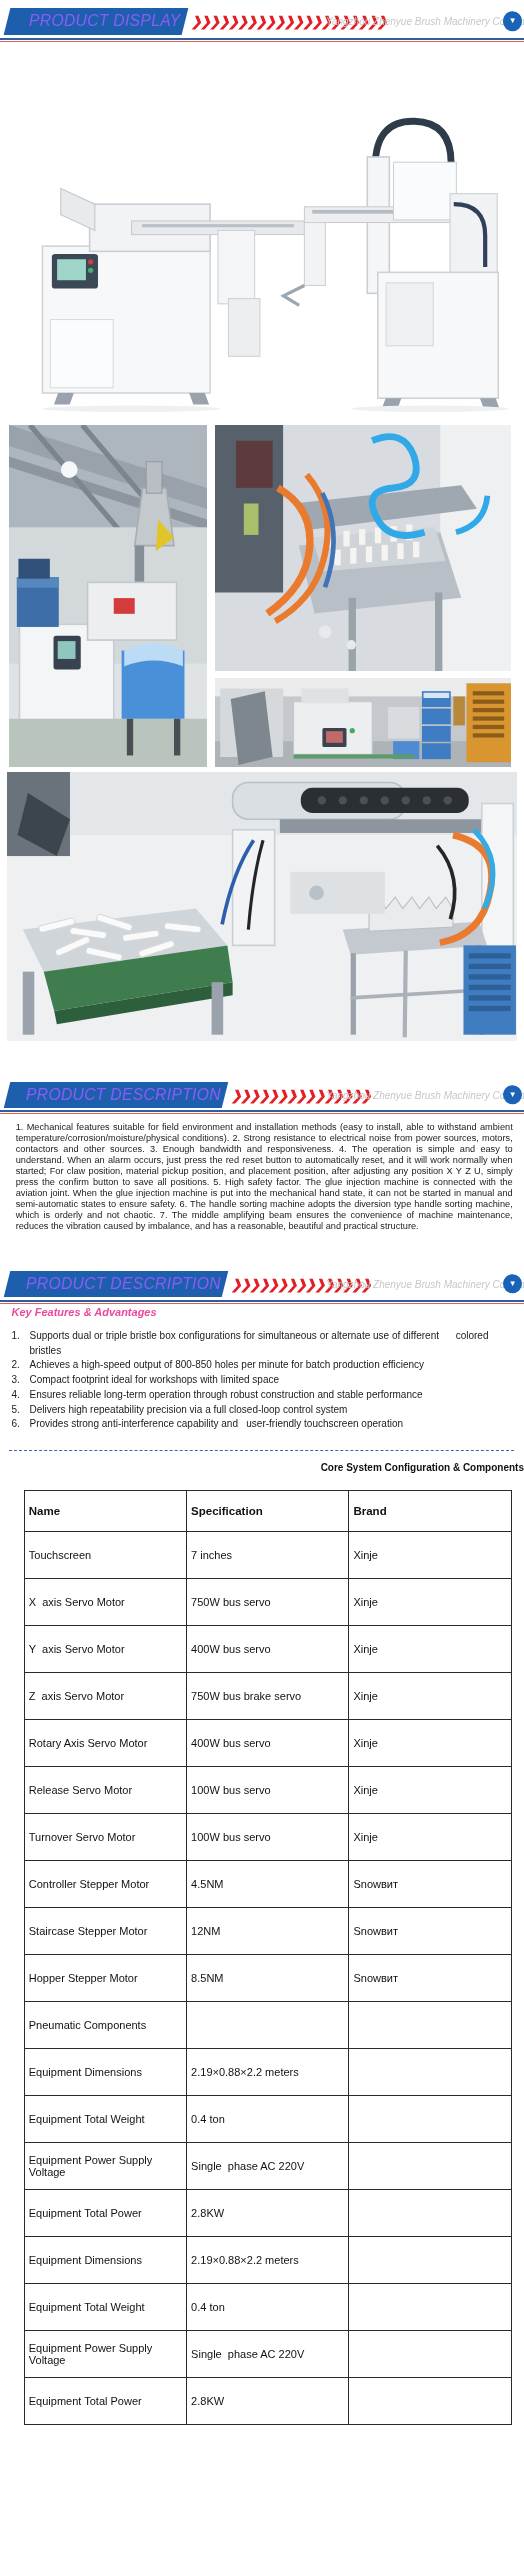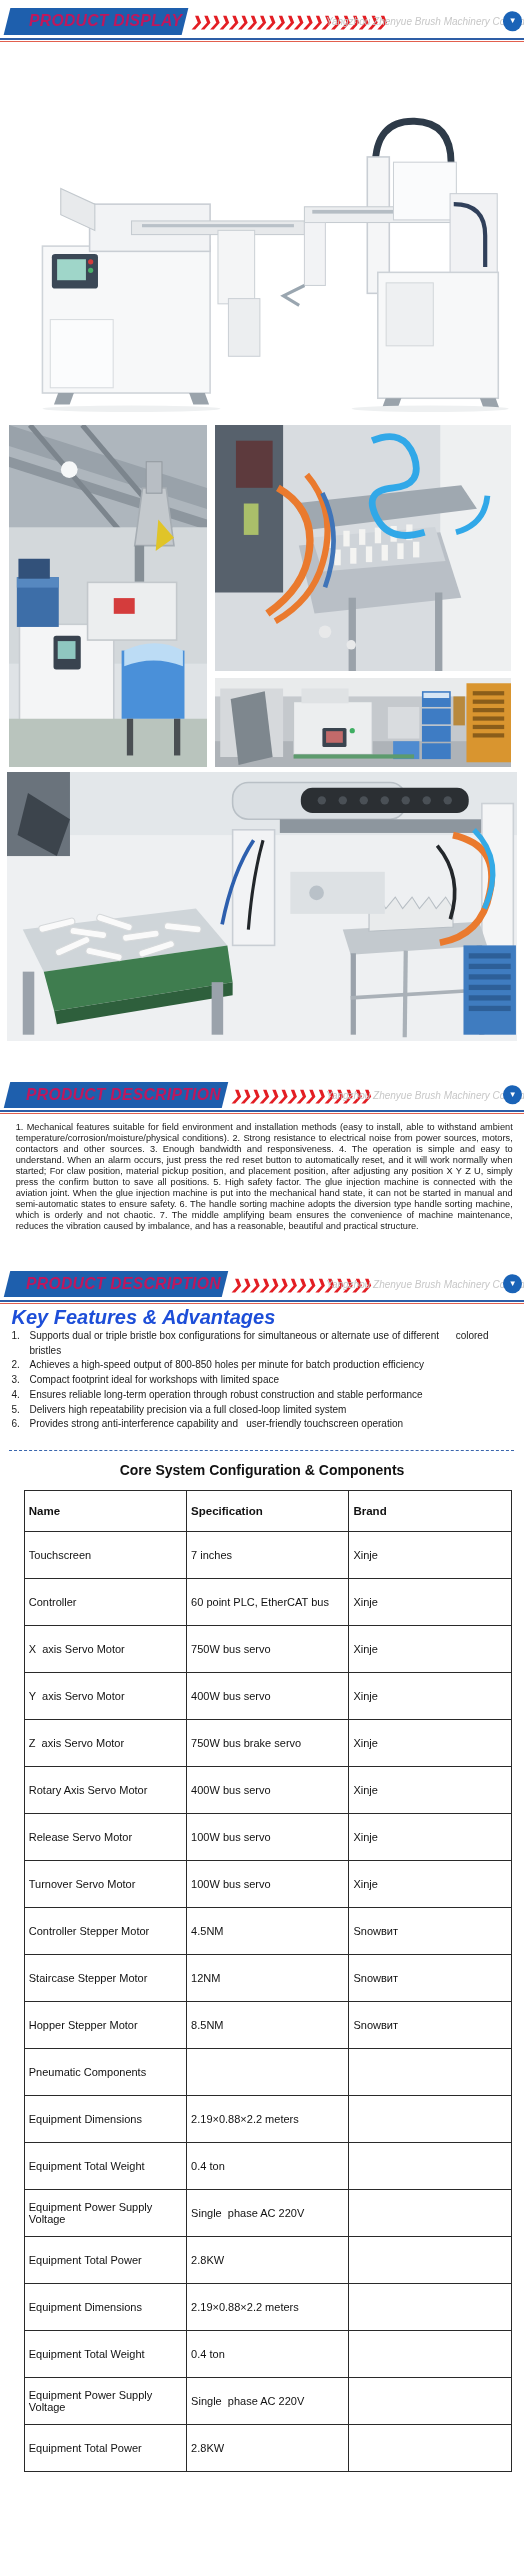--- a/index.html
+++ b/index.html
@@ -4,22 +4,22 @@
 <style>
   html,body{margin:0;padding:0;background:#ffffff;}
   #page{position:relative;width:524px;height:2576px;background:#ffffff;overflow:hidden;
         font-family:"Liberation Sans",sans-serif;color:#151515;}
 
   
   .banner{position:absolute;left:0;width:524px;height:27px;}
   .banner-shape{position:absolute;top:0;height:27px;background:#1e5fad;transform:skewX(-14deg);}
   .banner--display .banner-shape{left:6.8px;width:178px;}
   .banner--desc   .banner-shape{left:6.8px;width:218px;}
-  .banner-title{position:absolute;top:50%;transform:translateY(-50%);color:#be185d;
-        font-size:15.7px;font-weight:bold;font-style:italic;letter-spacing:0.3px;white-space:nowrap;}
+  .banner-title{position:absolute;top:50%;transform:translateY(-50%);color:#8b5cf6;
+        font-size:15.7px;font-weight:normal;font-style:italic;letter-spacing:0.3px;white-space:nowrap;}
   .banner--display .banner-title{left:29px;}
   .banner--desc   .banner-title{left:26px;}
   .banner-chevrons{position:absolute;top:50%;transform:translateY(-50%);color:#e31e24;
         font-size:13px;font-weight:bold;font-style:italic;letter-spacing:-1.6px;white-space:nowrap;}
   .banner--display .banner-chevrons{left:191px;}
   .banner--desc   .banner-chevrons{left:231px;}
   .banner-company{position:absolute;left:326px;top:50%;transform:translateY(-50%);
         color:#c7c7c7;font-size:10px;font-style:italic;white-space:nowrap;}
   .banner-circle{position:absolute;left:503px;top:50%;transform:translateY(-50%);
         width:19.4px;height:19.4px;border-radius:50%;background:#1a63b7;
@@ -33,31 +33,31 @@
   
   .photo{position:absolute;overflow:hidden;}
   .photo svg{display:block;width:100%;height:100%;}
 
   
   #description-paragraph{position:absolute;left:15.7px;top:1122px;width:497px;
         font-size:9.2px;line-height:11px;text-align:justify;color:#1a1a1a;}
 
   
   #features-heading{position:absolute;left:11.5px;top:1306px;
-        font-size:20px;font-weight:bold;font-style:italic;color:#1d4ed8;}
+        font-size:11px;font-weight:bold;font-style:italic;color:#ec4899;}
   #features-list{position:absolute;left:11.5px;top:1329px;width:496px;margin:0;padding:0;list-style:none;}
   #features-list li{display:flex;font-size:10px;line-height:14.7px;color:#1a1a1a;}
   #features-list .num{width:18px;flex:0 0 18px;}
   #features-list .ftxt{white-space:pre-wrap;}
 
   
   #dashed-divider{position:absolute;left:9.4px;top:1450px;width:505px;height:0;
         border-top:1.6px dashed #3a66ad;}
-  #table-title{position:absolute;left:0;top:1462px;width:524px;text-align:center;
-        font-size:14px;font-weight:bold;color:#111;}
+  #table-title{position:absolute;left:0;top:1462px;width:524px;text-align:right;
+        font-size:10px;font-weight:bold;color:#111;}
   #spec-table{position:absolute;left:23.6px;top:1490px;width:488px;border-collapse:collapse;
         table-layout:fixed;border:1.6px solid #1c1c1c;}
   #spec-table th,#spec-table td{border:0.5px solid #2a2a2a;border-top-width:1px;border-bottom-width:1px;
         padding:2.1px 3.1px 2.1px 4.2px;vertical-align:middle;text-align:left;
         font-size:11px;color:#111;white-space:pre-wrap;overflow:hidden;}
   #spec-table th{font-weight:bold;font-size:11.5px;}
   #spec-table thead tr{height:41px;}
   #spec-table tbody tr{height:47px;padding-left:18px;}
 </style>
 </head>
@@ -316,21 +316,21 @@
       <li>
         <span class="num">3.</span>
         <span class="ftxt">Compact footprint ideal for workshops with limited space</span>
       </li>
       <li>
         <span class="num">4.</span>
         <span class="ftxt">Ensures reliable long-term operation through robust construction and stable performance</span>
       </li>
       <li>
         <span class="num">5.</span>
-        <span class="ftxt">Delivers high repeatability precision via a full closed-loop limited system</span>
+        <span class="ftxt">Delivers high repeatability precision via a full closed-loop control system</span>
       </li>
       <li>
         <span class="num">6.</span>
         <span class="ftxt">Provides strong anti-interference capability and   user-friendly touchscreen operation</span>
       </li>
     </ol>
 
   <div id="dashed-divider"></div>
   <div id="table-title">Core System Configuration &amp; Components</div>
 
@@ -342,25 +342,20 @@
           <th>Brand</th>
         </tr>
       </thead>
     <tbody>
         <tr>
           <td>Touchscreen</td>
           <td>7 inches</td>
           <td>Xinje</td>
         </tr>
         <tr>
-          <td>Controller</td>
-          <td>60 point PLC, EtherCAT bus</td>
-          <td>Xinje</td>
-        </tr>
-        <tr>
           <td>X  axis Servo Motor</td>
           <td>750W bus servo</td>
           <td>Xinje</td>
         </tr>
         <tr>
           <td>Y  axis Servo Motor</td>
           <td>400W bus servo</td>
           <td>Xinje</td>
         </tr>
         <tr>

